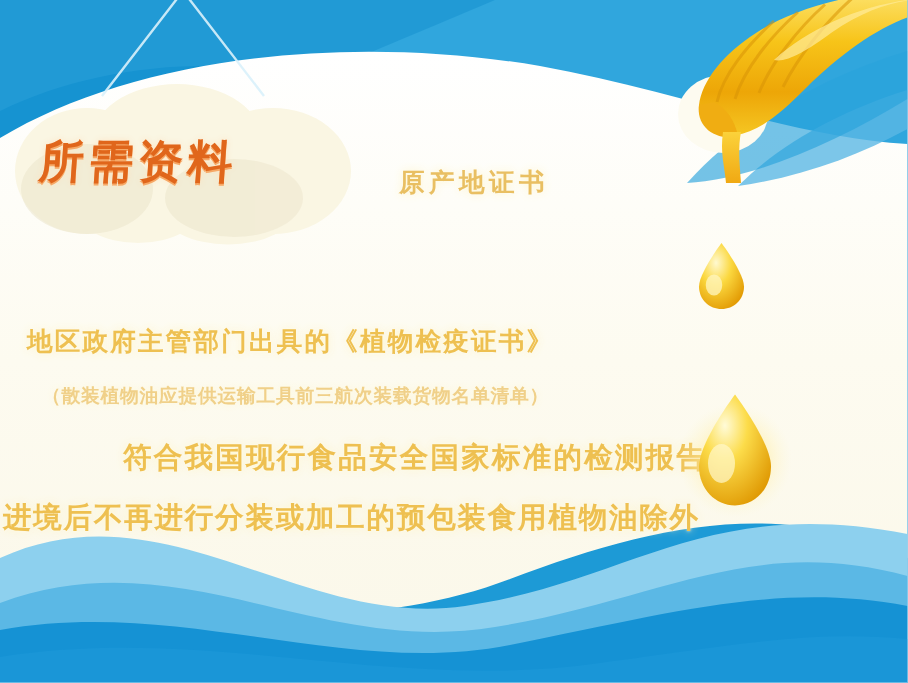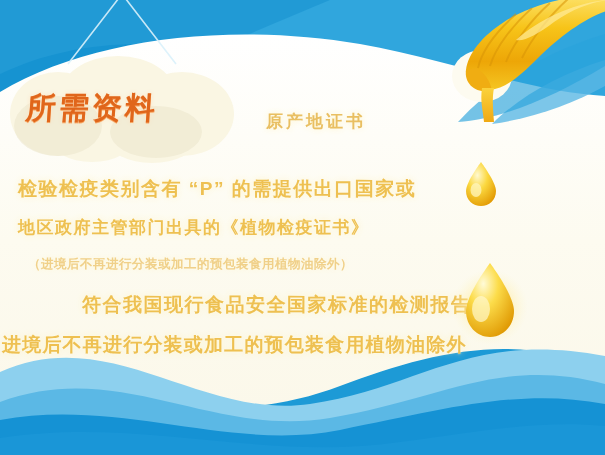--- a/index.html
+++ b/index.html
@@ -130,25 +130,24 @@
       <g fill="#ece6cd" opacity=".55">
         <ellipse cx="52" cy="74" rx="44" ry="30"></ellipse>
         <ellipse cx="150" cy="80" rx="46" ry="26"></ellipse>
       </g>
     </svg>
   </div>
   <div class="title-text">所需资料</div>
 
   <div class="gold t-sub">原产地证书</div>
 
-  <div class="gold t-l1">检验检疫类别含有 “P” 的需提供出口国家或</div>
 
   <div class="gold t-l2">地区政府主管部门出具的《植物检疫证书》</div>
 
-  <div class="gold t-note">（进境后不再进行分装或加工的预包装食用植物油除外）</div>
+  <div class="gold t-note">（散装植物油应提供运输工具前三航次装载货物名单清单）</div>
 
   <div class="gold t-l3">符合我国现行食品安全国家标准的检测报告</div>
 
   <div class="gold t-l4">进境后不再进行分装或加工的预包装食用植物油除外</div>
 
   <div class="bottle">
     <svg viewBox="0 0 190 130">
 
       <ellipse cx="62" cy="84" rx="30" ry="26" fill="#fdfbf0"></ellipse>
 

